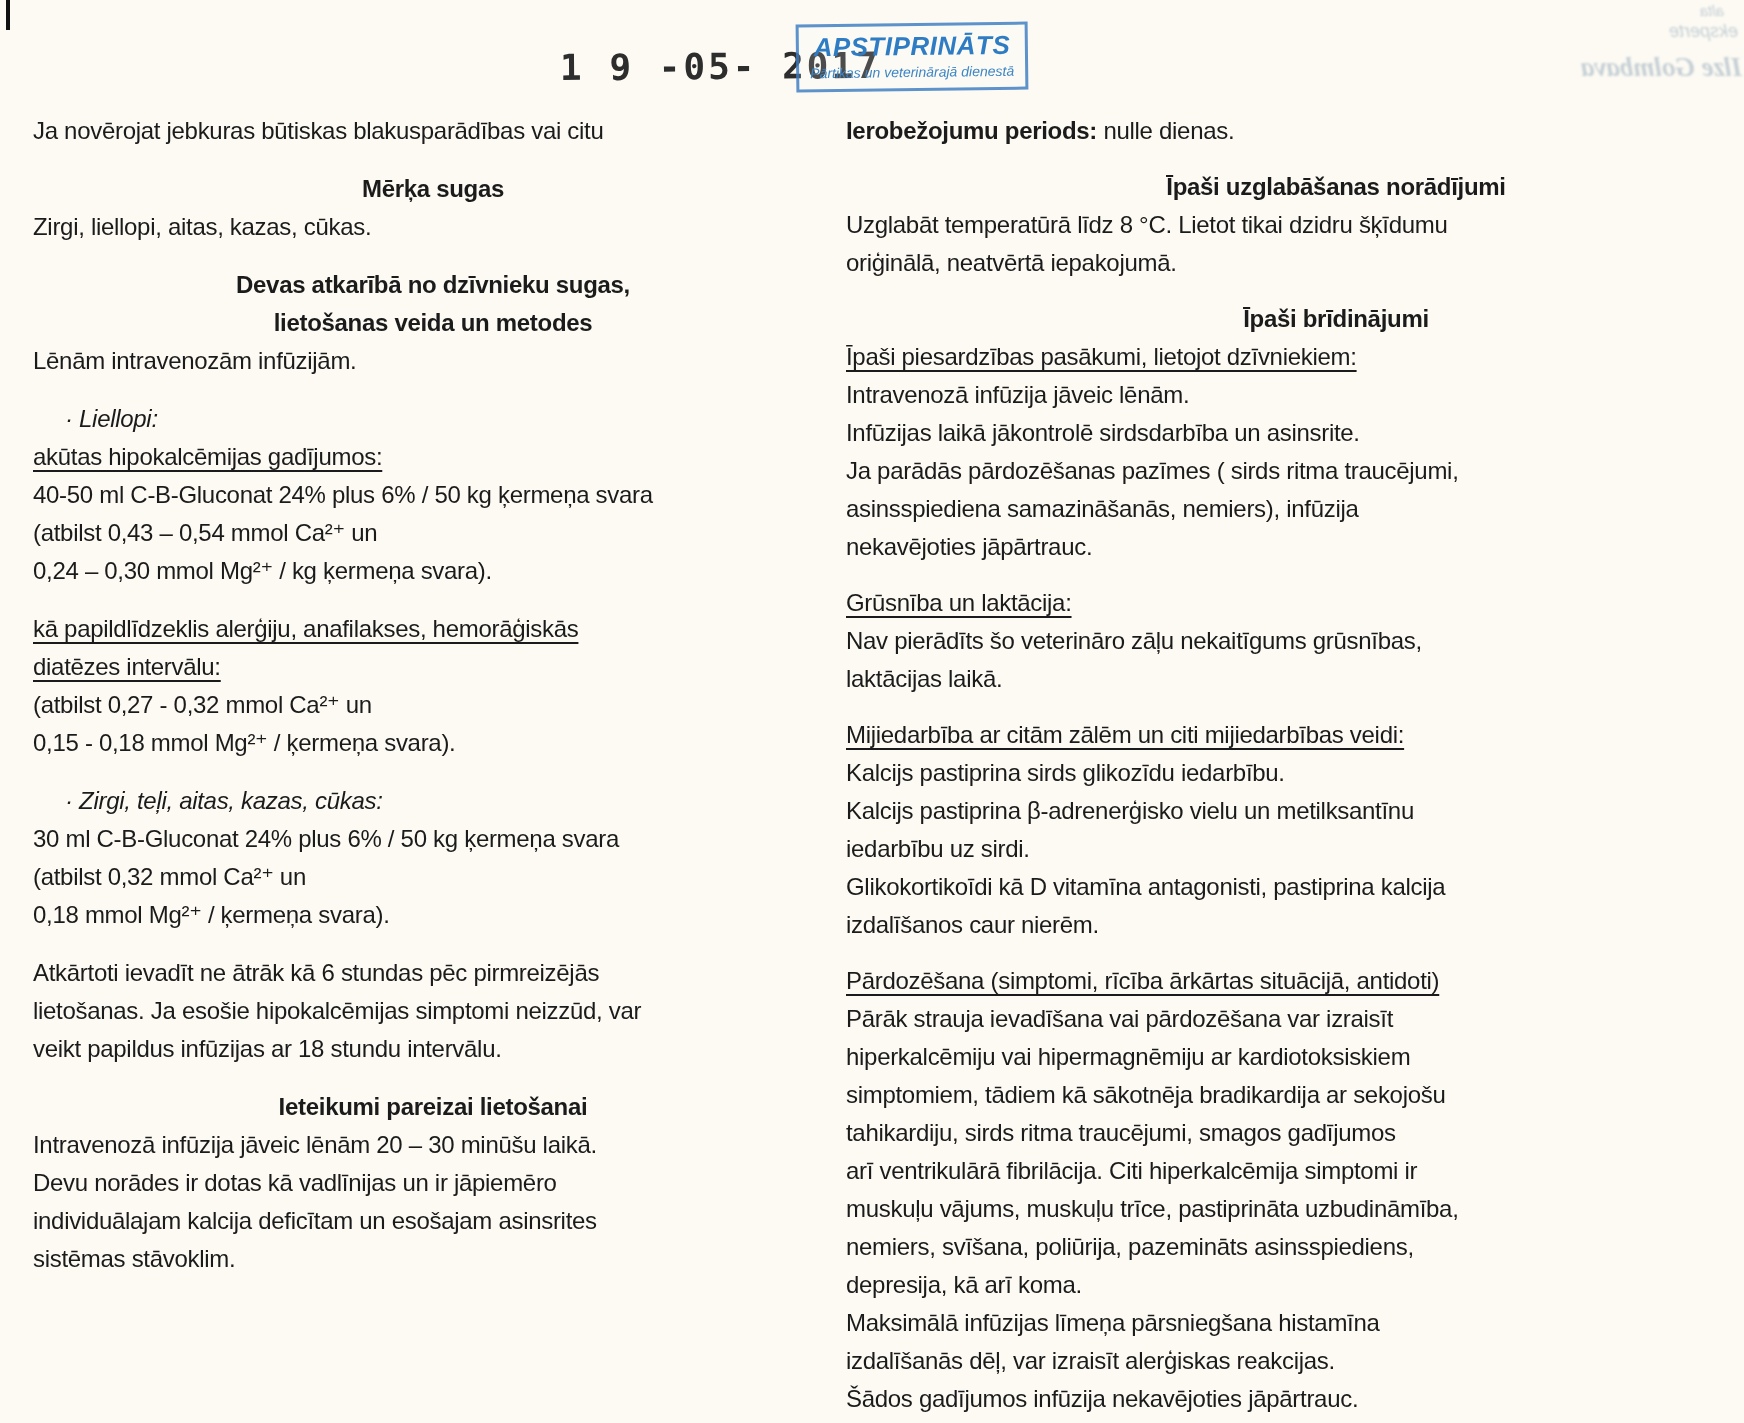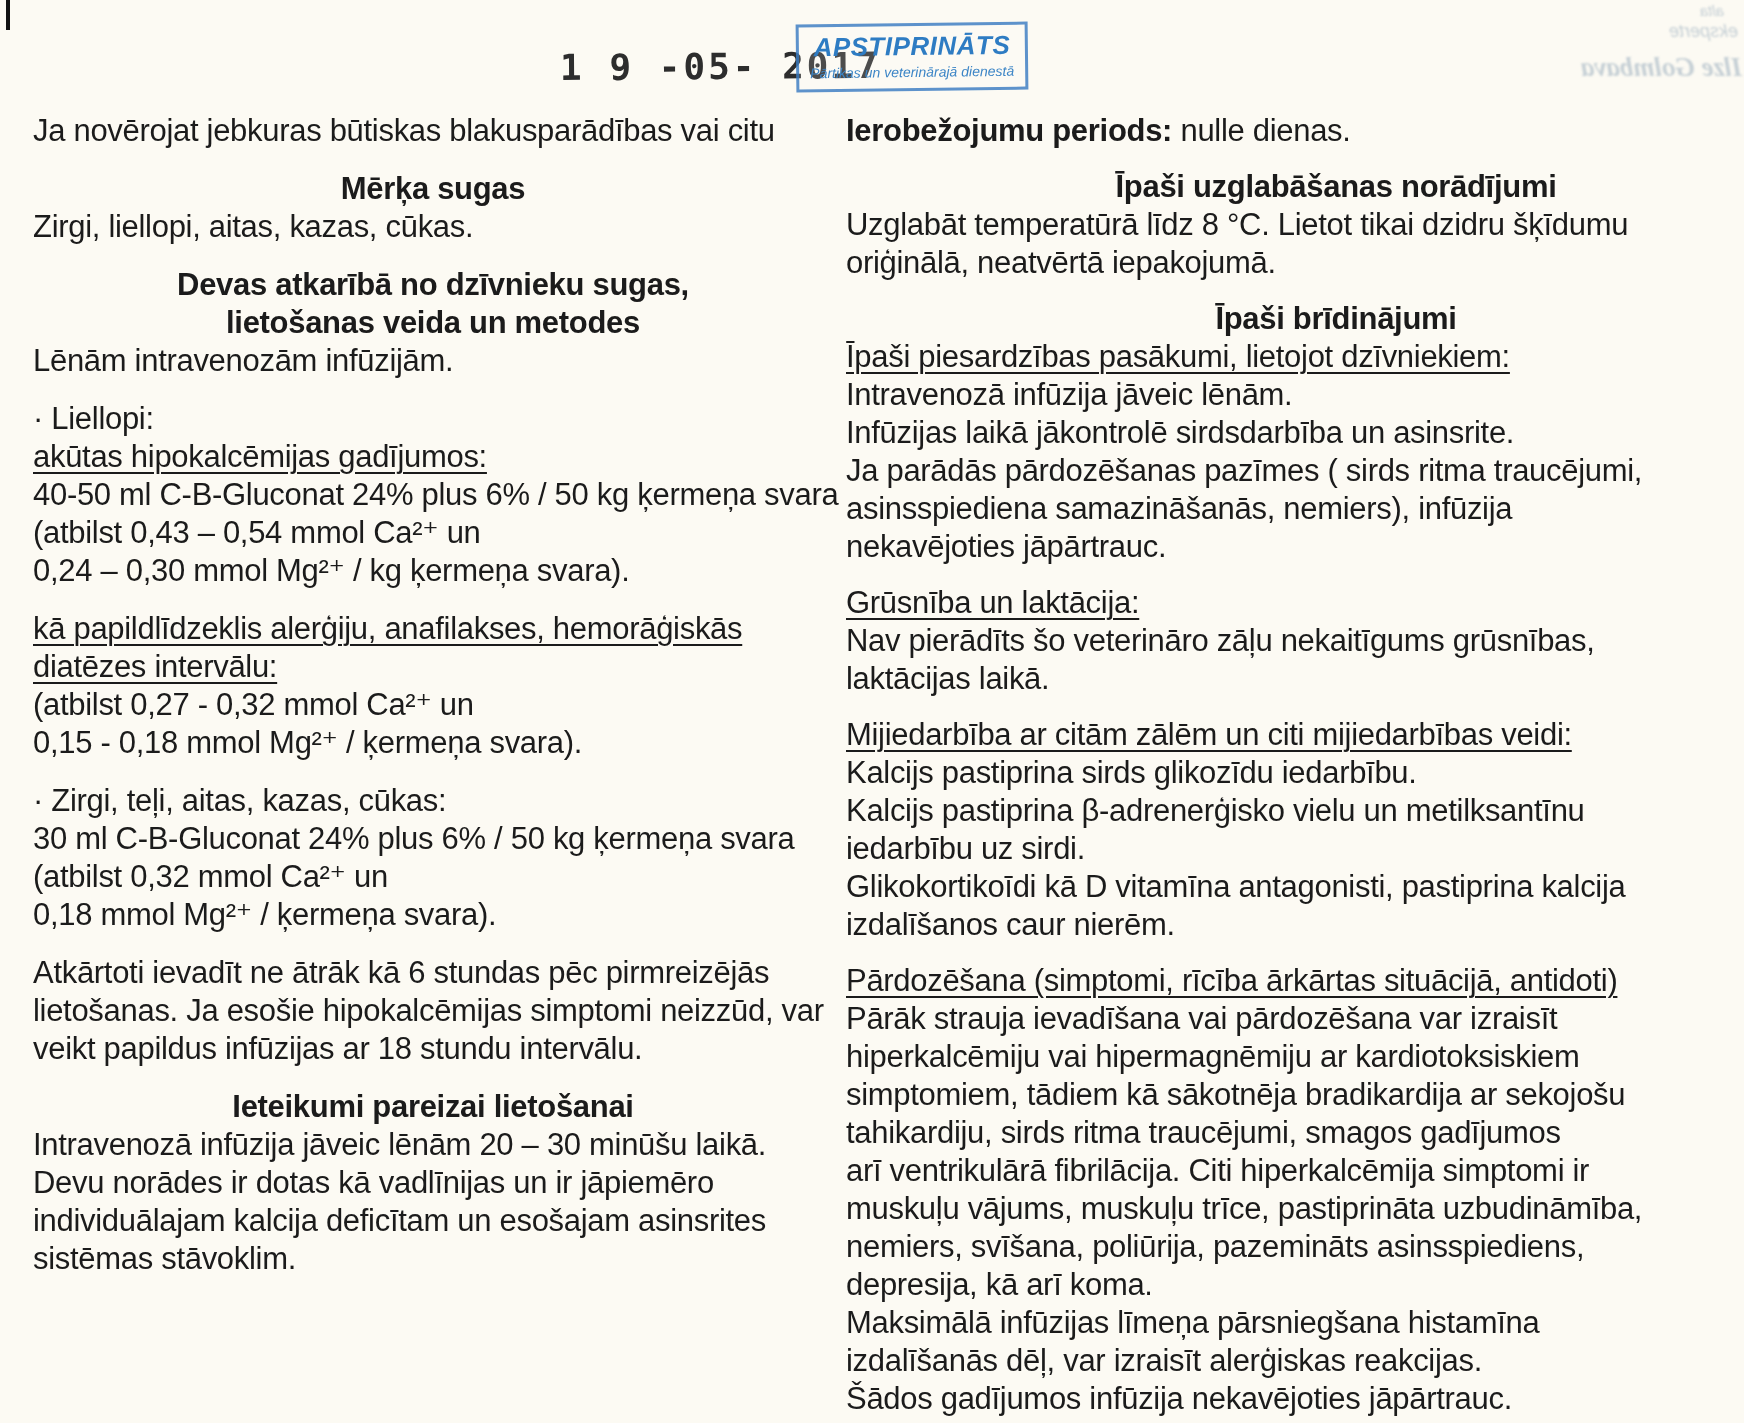--- a/index.html
+++ b/index.html
@@ -1,28 +1,28 @@
 <!DOCTYPE html>
 <html><head>
 <meta charset="utf-8">
 <style>
   html,body{margin:0;padding:0;}
   body{
     width:1744px;height:1423px;position:relative;overflow:hidden;
     background:#fcfaf3;color:#1b1b1b;
     font-family:"Liberation Sans","DejaVu Sans",sans-serif;
   }
-  .col{position:absolute;top:112px;font-size:31px;letter-spacing:-0.3px;}
+  .col{position:absolute;top:112px;font-size:24px;letter-spacing:-0.3px;}
   #left-col{left:33px;width:800px;line-height:38px;}
   #right-col{left:846px;width:980px;line-height:38px;}
   #left-col .para{margin-bottom:20px;}
   #right-col .para{margin-bottom:18px;}
   .ln{white-space:nowrap;}
   .b{font-weight:bold;text-align:center;}
-  .i{}
+  .i{font-style:italic;margin-left:32px;}
   .u{text-decoration:underline;text-decoration-thickness:2px;text-underline-offset:5px;}
   #corner-tick{position:absolute;left:6px;top:0;width:4px;height:30px;background:#111;}
   #date-stamp{
     position:absolute;left:560px;top:46px;
     font-family:"DejaVu Sans Mono","Liberation Mono",monospace;
     font-weight:bold;font-size:36px;letter-spacing:3px;color:#2d2d2d;
     transform:rotate(-0.4deg);
   }
   #approval-stamp{
     position:absolute;left:796px;top:23px;width:226px;height:62px;

